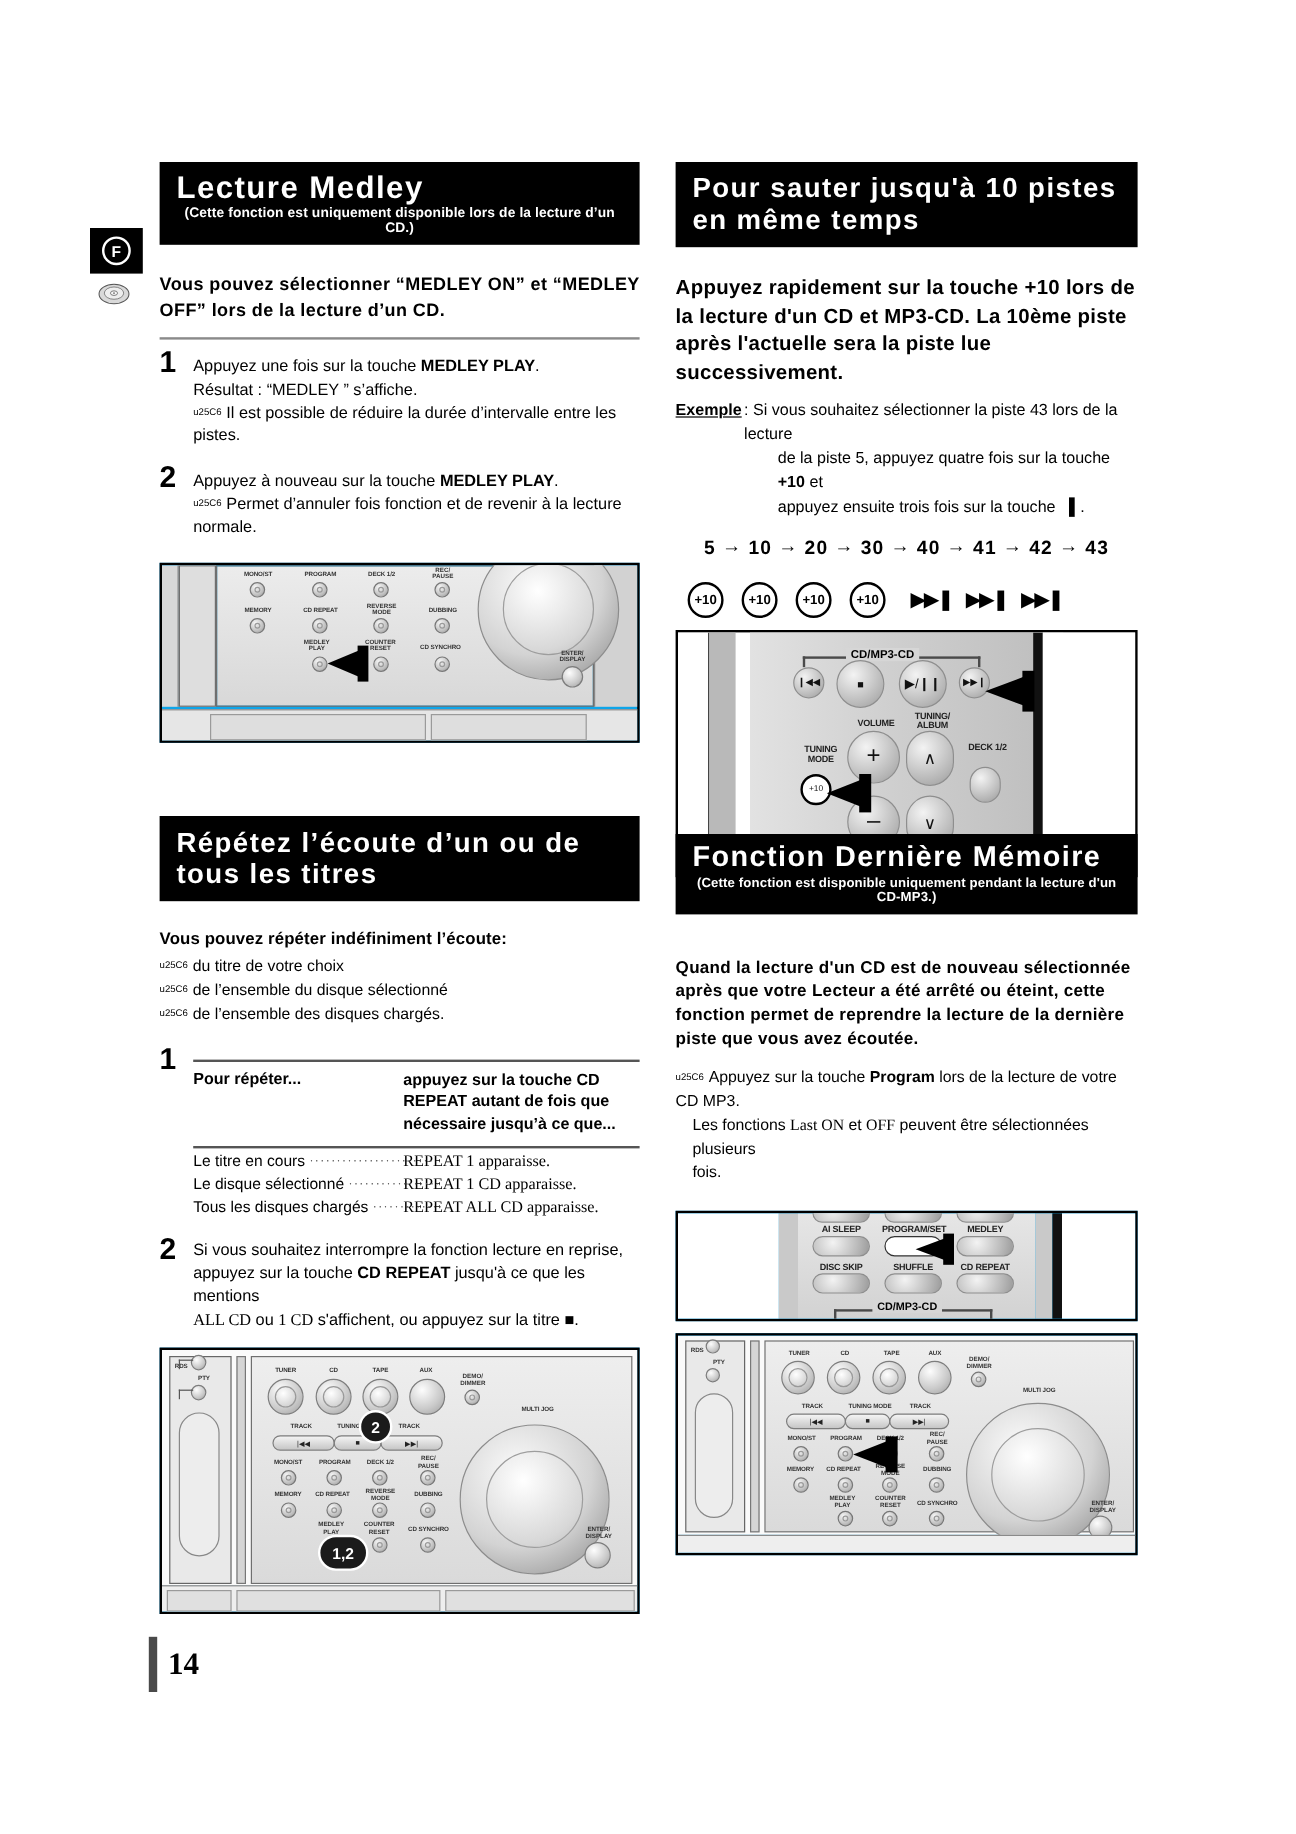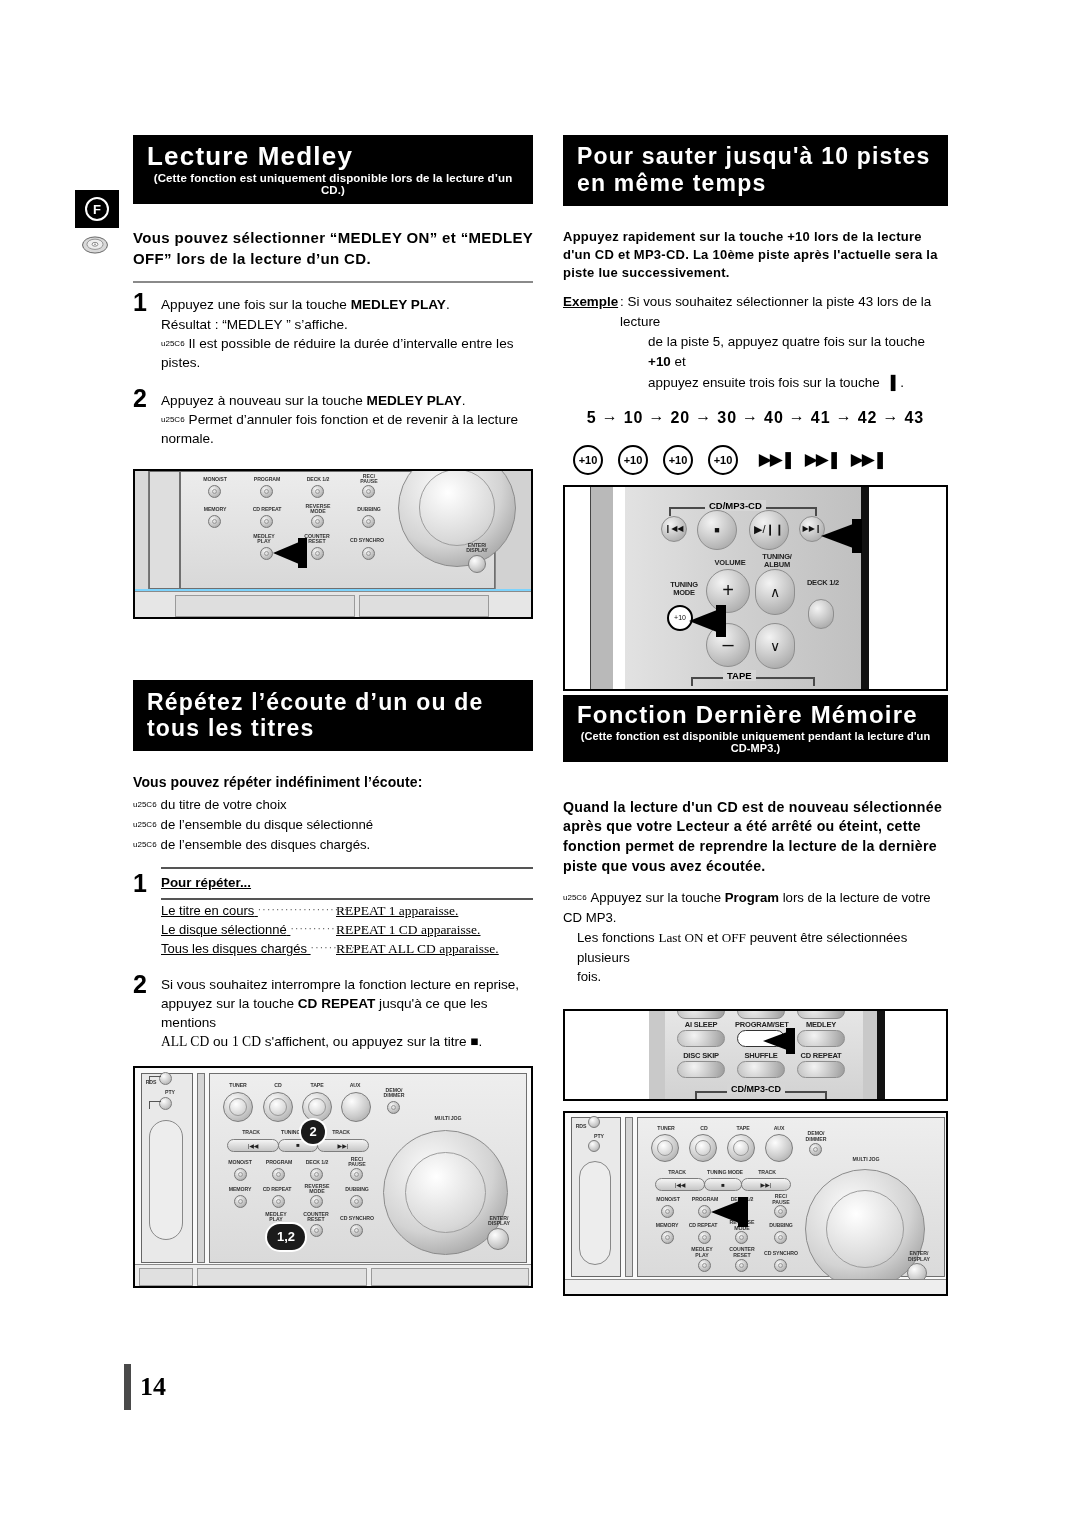--- a/index.html
+++ b/index.html
@@ -65,21 +65,21 @@
     position:absolute; border-radius:50%;
     background:radial-gradient(circle at 35% 30%, #f3f3f3, #b6b6b6 70%, #9a9a9a);
     border:1px solid #8e8e8e;
     display:flex; align-items:center; justify-content:center;
     font-size:9px; color:#111;
   }
   .bracket { position:absolute; border:2px solid #4a4a4a; border-bottom:none; }
   .brlabel { position:absolute; font-size:9.5px; font-weight:bold; background:#d6d6d6; padding:0 4px; }
 
   
-  .dev-frame { position:relative; border:2px solid #000; background:#7dd3fc; overflow:hidden; }
+  .dev-frame { position:relative; border:2px solid #000; background:#0ea5e9; overflow:hidden; }
   .dev-panel { position:absolute; background:#e3e3e3; border:1px solid #6f6f6f; }
   .knob {
     position:absolute; border-radius:50%;
     background:radial-gradient(circle at 35% 30%, #fdfdfd, #c9c9c9 60%, #9e9e9e);
     border:1px solid #7d7d7d;
   }
   .smbtn {
     position:absolute; width:13px; height:13px; border-radius:50%;
     background:radial-gradient(circle at 35% 30%, #f6f6f6, #bdbdbd 65%, #8f8f8f);
     border:1px solid #777;
@@ -116,21 +116,21 @@
 
   
   .ptr { position:absolute; z-index:8; display:flex; align-items:center; }
   .ptr .tri {
     width:0;height:0;border-top:11px solid transparent;border-bottom:11px solid transparent;
     border-right:26px solid #000;
   }
   .ptr .bar { width:9px; height:30px; background:#000; margin-left:-1px; }
 
   
-  .tbl { margin-top:4px;text-decoration:underline; }
+  .tbl { margin-top:20px; }
   .tbl .hrow { display:flex; border-top:2.5px solid #555; padding-top:6px; }
   .tbl .hrow .c1 { width:175px; font-size:13.4px; font-weight:bold; }
   .tbl .hrow .c2 { flex:1; font-size:13.4px; font-weight:bold; line-height:1.4; }
   .tbl .div { border-top:2.5px solid #555; margin-top:8px; }
   .tbl .row { display:flex; font-size:13px; margin-top:3px; }
   .tbl .row .c1 { width:175px; position:relative; white-space:nowrap; }
   .tbl .row .dots { display:inline-block; letter-spacing:1.2px; color:#555; font-size:10px; vertical-align:2px;}
   .tbl .row .c2 { flex:1; font-family:"Liberation Serif", serif; font-size:13.5px;}
 
   
@@ -249,20 +249,21 @@
         <span class="bullet">du titre de votre choix</span>
         <span class="bullet">de l’ensemble du disque sélectionné</span>
         <span class="bullet">de l’ensemble des disques chargés.</span>
       </div>
 
       <div style="display:flex;gap:10px;margin-top:8px;">
         <div class="n" style="font-size:25px;font-weight:bold;width:18px;flex:0 0 18px;padding-top:6px;">1</div>
         <div class="tbl" style="flex:1;">
           <div class="hrow">
             <div class="c1">Pour répéter...</div>
+            <div class="c2">appuyez sur la touche CD REPEAT autant de fois que nécessaire jusqu’à ce que...</div>
           </div>
           <div class="div"></div>
           <div class="row">
             <div class="c1"><span>Le titre en cours</span>
               <span class="dots">·······················</span></div>
             <div class="c2">REPEAT 1 apparaisse.</div>
           </div>
           <div class="row">
             <div class="c1"><span>Le disque sélectionné</span>
               <span class="dots">·················</span></div>
@@ -367,21 +368,21 @@
     </div>
   </div>
 
   <div class="col-right">
 
     <div class="hdr" style="padding:8px 14px 9px 14px;">
       <div class="t" style="font-size:23px;line-height:1.18;">Pour sauter jusqu'à 10 pistes en même temps</div>
     </div>
 
     <div style="height:22px"></div>
-    <div class="intro" style="font-size:13px;letter-spacing:.25px;">Appuyez rapidement sur la touche +10 lors de la lecture d'un CD et MP3-CD. La 10ème piste après l'actuelle sera la piste lue successivement.</div>
+    <div class="intro" style="font-size:17px;letter-spacing:.25px;">Appuyez rapidement sur la touche +10 lors de la lecture d'un CD et MP3-CD. La 10ème piste après l'actuelle sera la piste lue successivement.</div>
 
     <div class="exemple">
       <span class="lab">Exemple</span>
       <span class="txt">
         <span>: Si vous souhaitez sélectionner la piste 43 lors de la lecture</span>
         <span class="ind"><span>de la piste 5, appuyez quatre fois sur la touche </span><span class="b">+10</span><span> et</span></span>
         <span class="ind"><span>appuyez ensuite trois fois sur la touche</span>&nbsp;&nbsp;&nbsp;<span class="b">▌</span>.</span>
       </span>
     </div>
 

